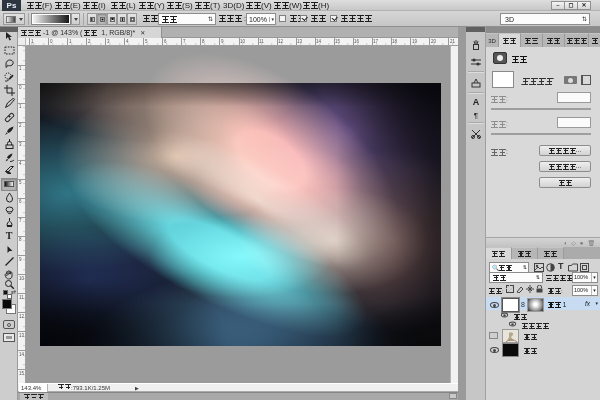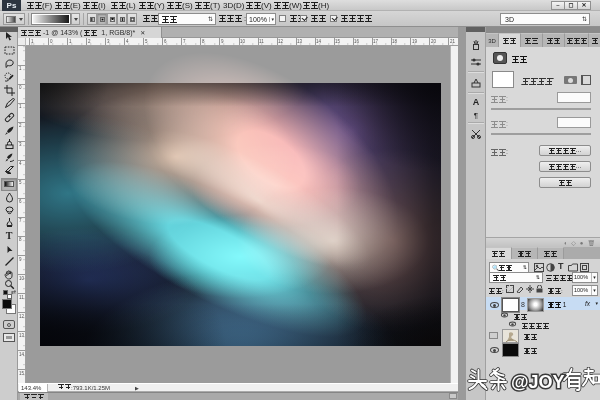--- a/index.html
+++ b/index.html
@@ -531,30 +531,13 @@
       </div>
       <div class="ab" style="left:38px;top:5px"><span class="cn6" style="width:13px;color:#222"></span></div>
     </div>
     <div class="ab" style="left:0;top:83px;width:114px;height:15px">
       <span class="eye" style="position:absolute;left:4px;top:5px"></span>
       <div class="ab" style="left:16px;top:1px;width:17px;height:14px;background:#0a0a0a;border:1px solid #888"></div>
       <div class="ab" style="left:38px;top:5px"><span class="cn6" style="width:13px;color:#222"></span></div>
     </div>
   </div>
 
-  <div class="ab" style="left:467px;top:367px;width:133px;height:26px;display:flex;align-items:center;z-index:9">
-    <svg width="133" height="26" viewBox="0 0 133 26">
-      <g fill="none" stroke="#3a3a3a" stroke-width="3.6" stroke-linecap="round">
-        <path d="M5 3.5l3.5 2M4 9l3.5 2M2 14h17M11.5 3v11M11 14c-1.5 3-4.5 6.5-8.5 8M12 14c1.5 3 4 6 7.5 8M15.5 17.5l2.5 2.5"></path>
-        <path d="M31 2l-7 6M26.5 3.5c2.5 2.5 6.5 4.5 10 5M28 7c2 2.5 5.5 4.5 9 5.5M31.5 12v11M24 15h15M28 18l-2.5 3.5M35 18l2.5 3.5"></path>
-        <path transform="translate(4 0)" d="M93 7h16M100.5 2c-1.5 4.5-4 8-7.5 11M98 11h10.5v10.5c0 1.5-1 1.8-2.5 1.5M98 11v9M98 15h10M98 19h10"></path>
-        <path transform="translate(4 0)" d="M114 4h8M113.5 9h9M117.5 1.5v7.5M117 9c-.8 3.5-2.5 7-5 9.5M118 9c1 3 2.5 5.5 4.5 7.5M122.5 8.5h5.5v7h-5.5z"></path>
-      </g>
-      <g fill="none" stroke="#fff" stroke-width="2" stroke-linecap="round">
-        <path d="M5 3.5l3.5 2M4 9l3.5 2M2 14h17M11.5 3v11M11 14c-1.5 3-4.5 6.5-8.5 8M12 14c1.5 3 4 6 7.5 8M15.5 17.5l2.5 2.5"></path>
-        <path d="M31 2l-7 6M26.5 3.5c2.5 2.5 6.5 4.5 10 5M28 7c2 2.5 5.5 4.5 9 5.5M31.5 12v11M24 15h15M28 18l-2.5 3.5M35 18l2.5 3.5"></path>
-        <path transform="translate(4 0)" d="M93 7h16M100.5 2c-1.5 4.5-4 8-7.5 11M98 11h10.5v10.5c0 1.5-1 1.8-2.5 1.5M98 11v9M98 15h10M98 19h10"></path>
-        <path transform="translate(4 0)" d="M114 4h8M113.5 9h9M117.5 1.5v7.5M117 9c-.8 3.5-2.5 7-5 9.5M118 9c1 3 2.5 5.5 4.5 7.5M122.5 8.5h5.5v7h-5.5z"></path>
-      </g>
-      <text x="44" y="21" font-family="Liberation Sans,sans-serif" font-size="18" font-weight="bold" fill="#fff" stroke="#3a3a3a" stroke-width="3" paint-order="stroke">@JOY</text>
-    </svg>
-  </div>
 </div>
 
 </body></html>

